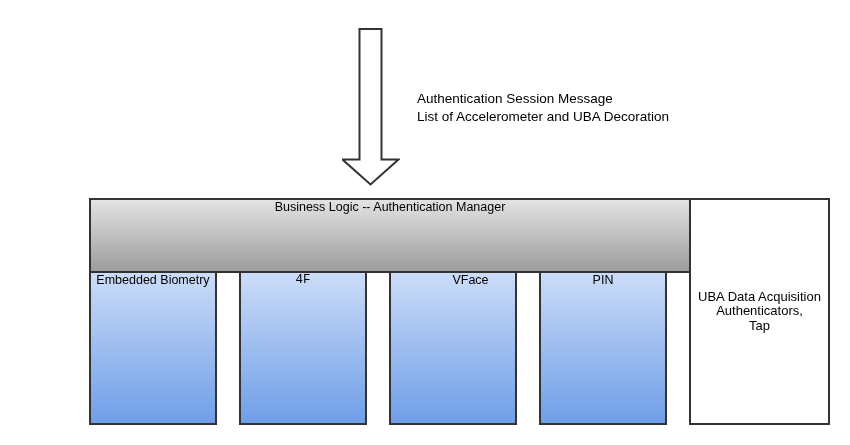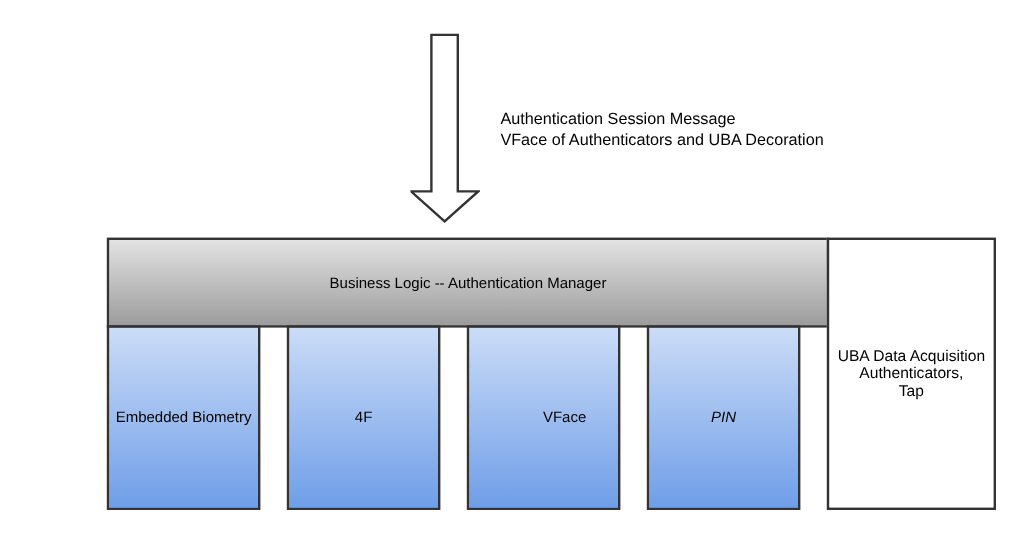--- a/index.html
+++ b/index.html
@@ -33,21 +33,20 @@
     line-height: 17.5px;
     white-space: nowrap;
     margin-left: 19px;
   }
 
   
   .box {
     box-sizing: border-box;
     border: 2px solid var(--border, #333333);
     display: flex;
-    align-items: center;
     justify-content: center;
     text-align: center;
   }
   .manager-box {
     left: 89px;
     top: 198px;
     width: 602px;
     height: 75px;
     background: linear-gradient(180deg, var(--manager-top, #e3e3e3) 0%, var(--manager-bottom, #9c9c9c) 100%);
     font-size: 12.5px;
@@ -55,23 +54,23 @@
   }
   .auth-box {
     top: 271px;
     width: 128px;
     height: 154px;
     background: linear-gradient(180deg, var(--auth-top, #cbdcf7) 0%, var(--auth-bottom, #6f9ee8) 100%);
     font-size: 12.5px;
     z-index: 1;
   }
   .auth-box.b0 { left: 89px; }
-  .auth-box.b1 { left: 239px; }
+  .auth-box.b1 { left: 239px; font-family: Liberation Mono, monospace; }
   .auth-box.b2 { left: 389px; padding-left: 35px; }
-  .auth-box.b3 { left: 539px; font-style: italic; }
+  .auth-box.b3 { left: 539px; }
 
   .uba-box {
     left: 689px;
     top: 198px;
     width: 141px;
     height: 227px;
     background: var(--background, #ffffff);
     flex-direction: column;
     font-size: 13px;
     line-height: 14.5px;
@@ -81,21 +80,21 @@
 </style>
 </head>
 <body>
 
 <svg class="abs arrow-svg" viewBox="0 0 58 158" xmlns="http://www.w3.org/2000/svg">
   <polygon points="17.5,1 39.5,1 39.5,131.5 56.5,131.5 28.5,156.5 0.5,131.5 17.5,131.5" fill="#ffffff" stroke="#333333" stroke-width="2" stroke-linejoin="miter"></polygon>
 </svg>
 
 <div class="abs annotation">
   <div>Authentication Session Message</div>
-  <div>VFace of Authenticators and UBA Decoration</div>
+  <div>List of Accelerometer and UBA Decoration</div>
 </div>
 
 <div class="abs box manager-box">
   <span>Business Logic -- Authentication Manager</span>
 </div>
 
 <div class="abs box auth-box b0">
   <span>Embedded Biometry</span>
 </div>
 <div class="abs box auth-box b1">

